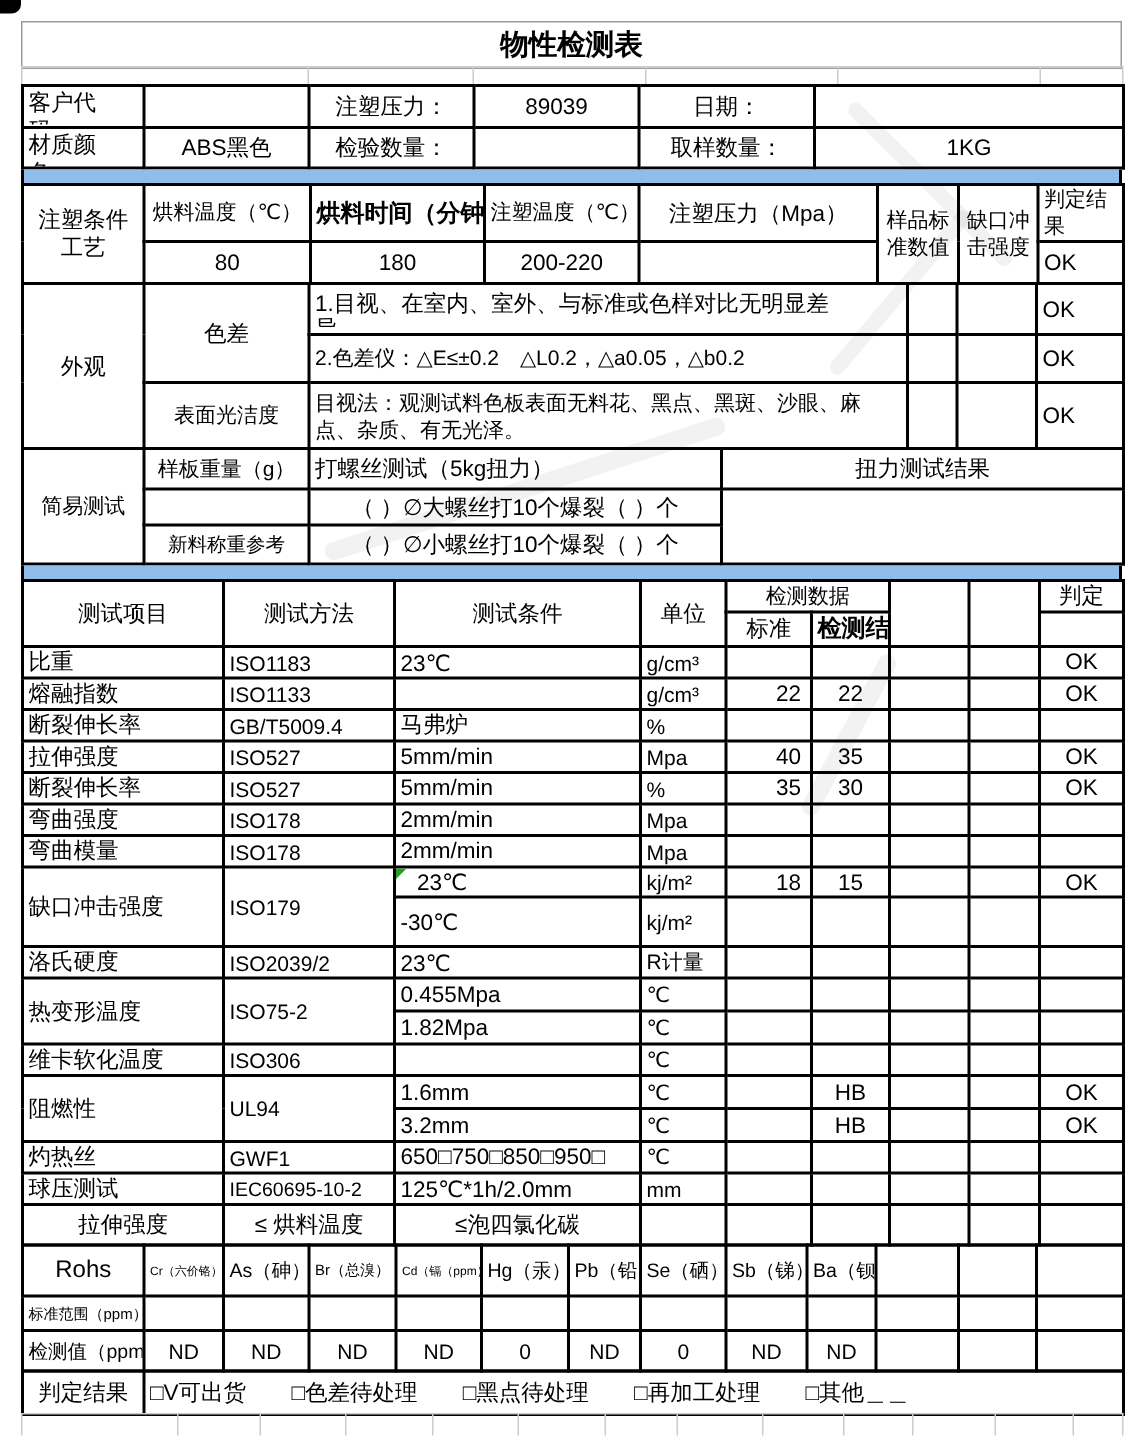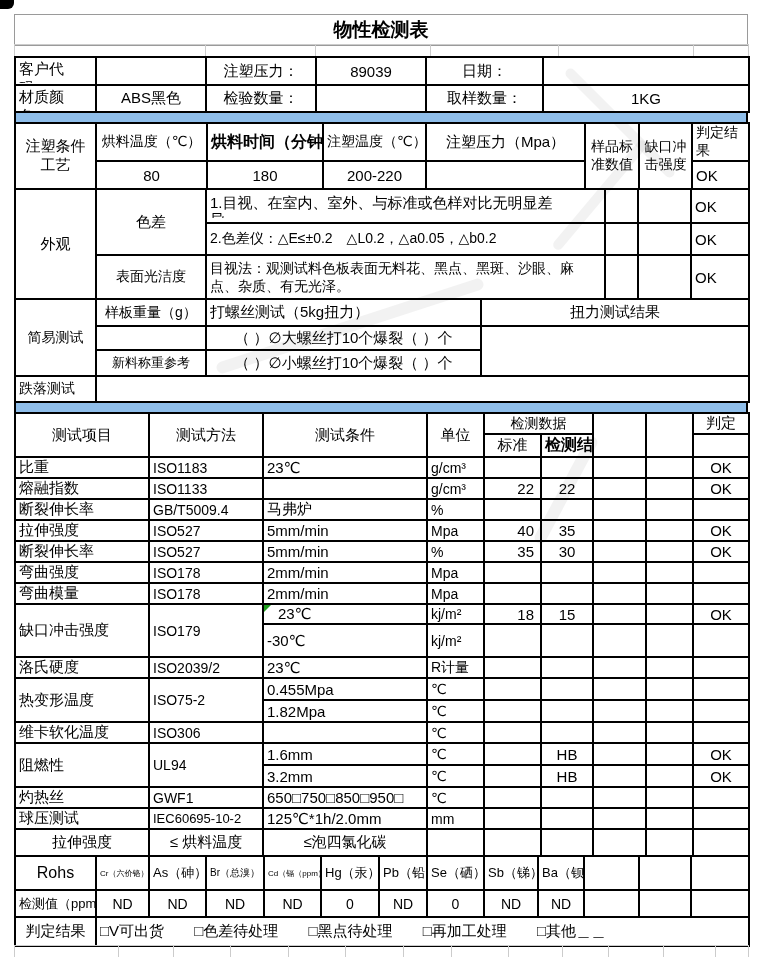--- a/index.html
+++ b/index.html
@@ -198,32 +198,20 @@
       <td class="c">（ ）∅大螺丝打10个爆裂（ ）个</td>
       <td rowspan="2"></td>
     </tr>
     <tr style="height:26px">
       <td class="c sm13">新料称重参考</td>
       <td class="c">（ ）∅小螺丝打10个爆裂（ ）个</td>
     </tr>
   </tbody>
     </table>
 
-  <table>
-    <colgroup>
-        <col style="width:81px">
-        <col style="width:653px">
-      </colgroup>
-    <tbody>
-        <tr style="height:26px">
-      <td class="sm14">跌落测试</td>
-      <td></td>
-    </tr>
-  </tbody>
-    </table>
 
   <div class="band"></div>
 
   <table>
     <colgroup>
         <col style="width:134px">
         <col style="width:114px">
         <col style="width:164px">
         <col style="width:57px">
         <col style="width:57px">
@@ -483,20 +471,35 @@
       <td class="c sm8">Cd（镉（ppm）</td>
       <td class="c sm13">Hg（汞）</td>
       <td class="c sm13">Pb（铅）</td>
       <td class="c sm13">Se（硒）</td>
       <td class="c sm13">Sb（锑）</td>
       <td class="c sm13">Ba（钡）</td>
       <td></td>
           <td></td>
           <td></td>
     </tr>
+    <tr style="height:23px">
+      <td class="sm10">标准范围（ppm）</td>
+      <td></td>
+          <td></td>
+      <td></td>
+          <td></td>
+      <td></td>
+          <td></td>
+      <td></td>
+          <td></td>
+      <td></td>
+      <td></td>
+          <td></td>
+          <td></td>
+    </tr>
     <tr style="height:27px">
       <td class="sm13">检测值（ppm）</td>
       <td class="c sm14">ND</td>
       <td class="c sm14">ND</td>
       <td class="c sm14">ND</td>
       <td class="c sm14">ND</td>
       <td class="c sm14">0</td>
       <td class="c sm14">ND</td>
       <td class="c sm14">0</td>
       <td class="c sm14">ND</td>

